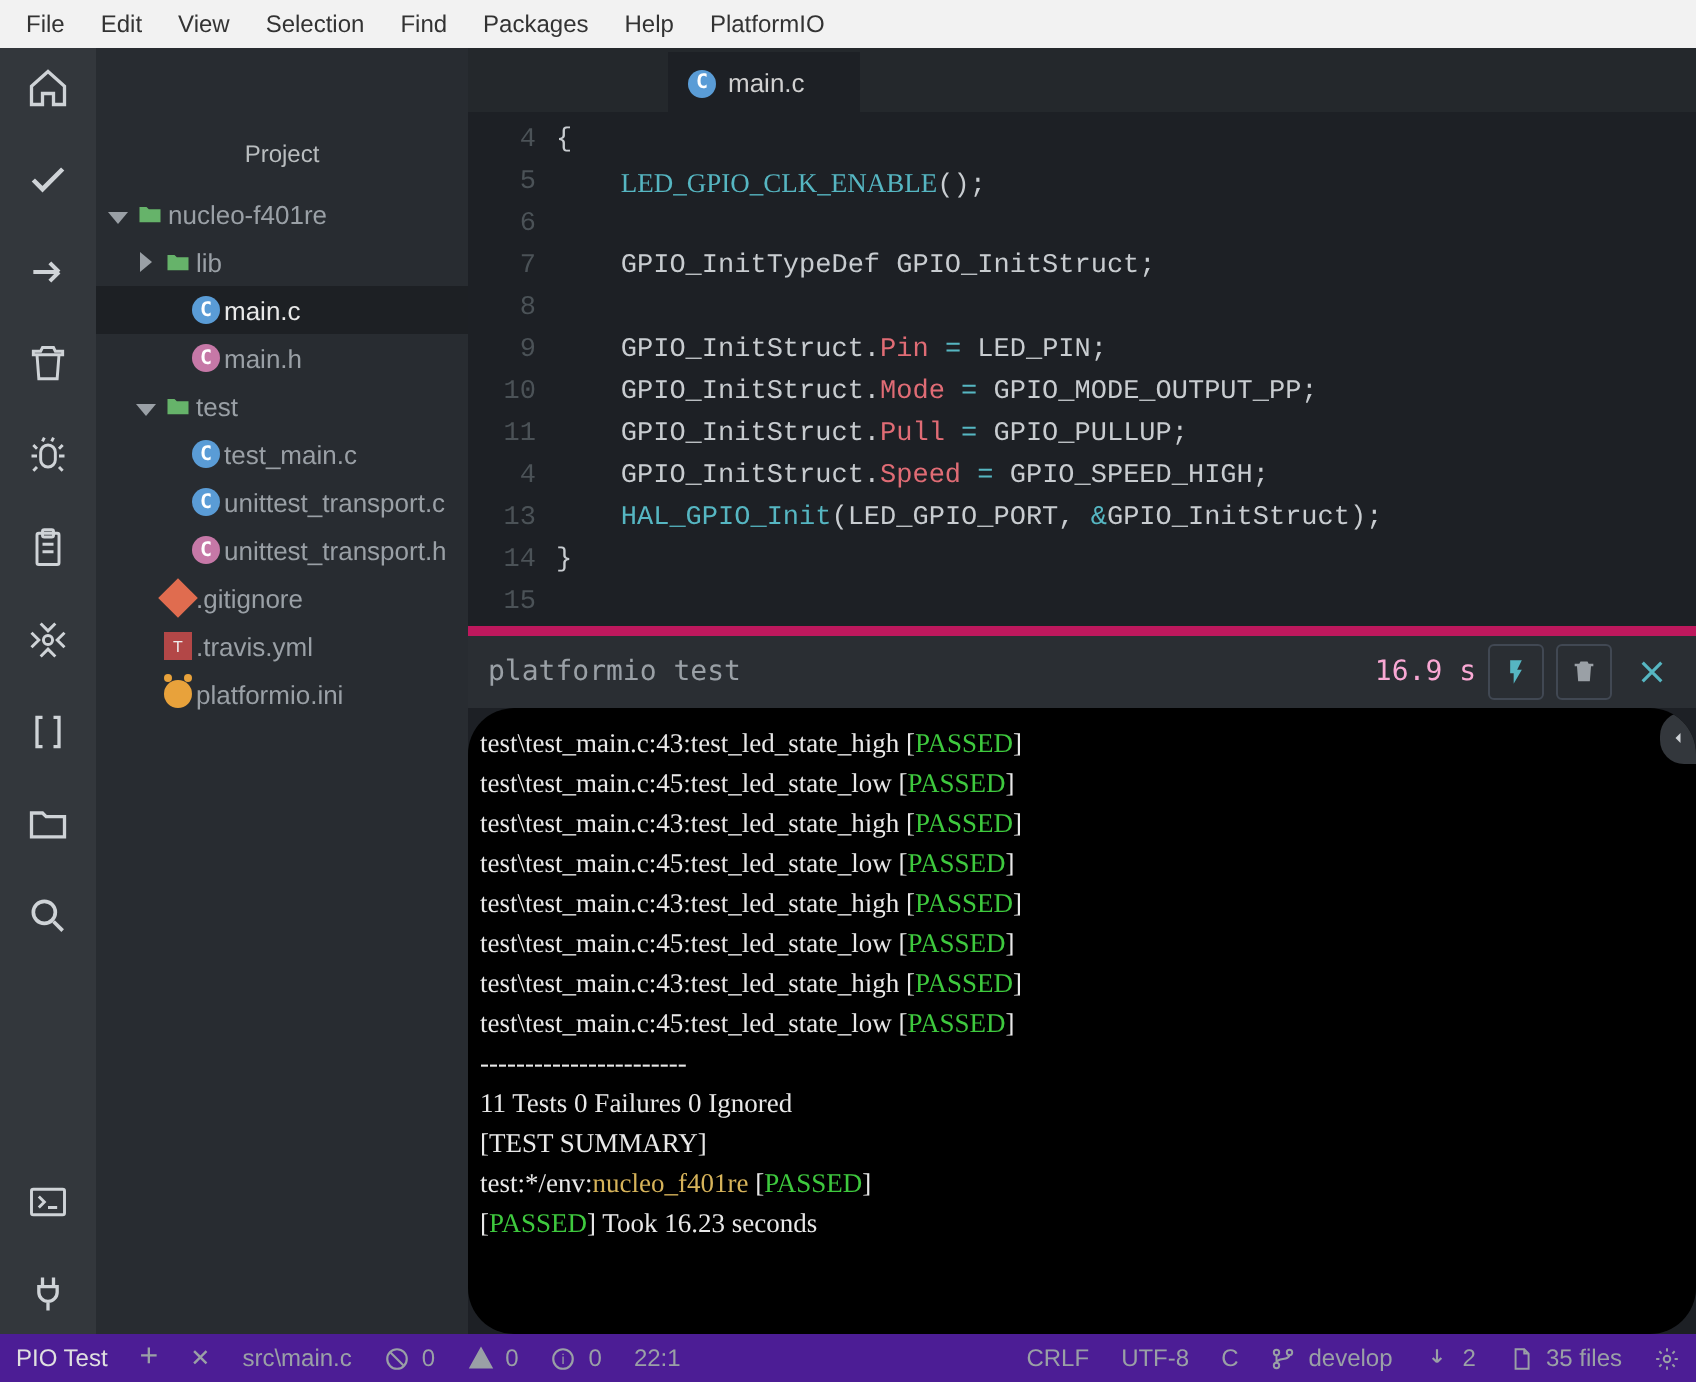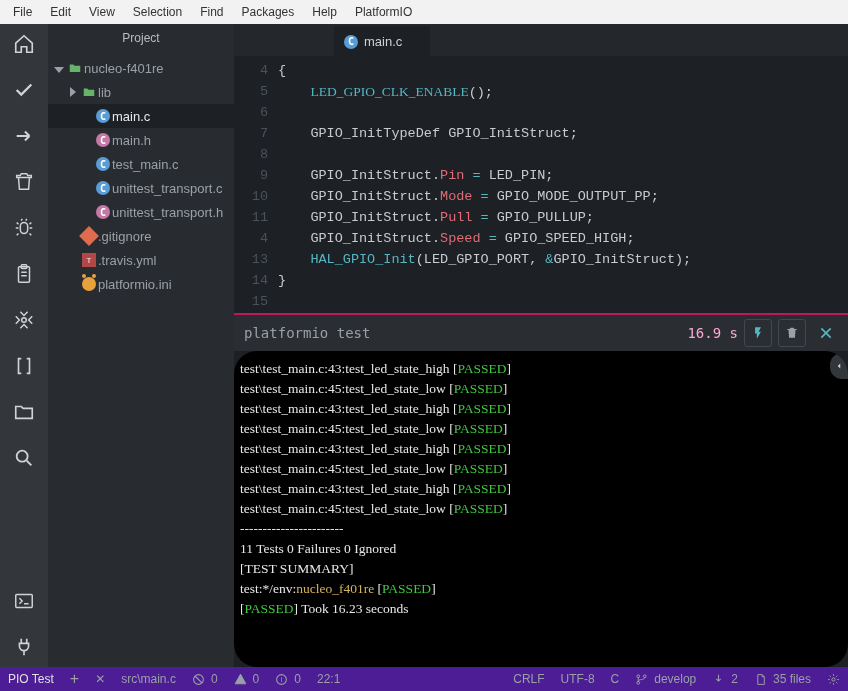--- a/index.html
+++ b/index.html
@@ -10,21 +10,21 @@
   .menubar .mi { padding:2px 9px; cursor:default; }
   
   .workspace { flex:1; display:flex; overflow:hidden; }
   
   .dock { width:48px; background:#33373c; display:flex; flex-direction:column; align-items:center; justify-content:space-between; padding:6px 0 6px 0; }
   .dock-top, .dock-bottom { display:flex; flex-direction:column; align-items:center; gap:18px; }
   .dock .di { width:28px; height:28px; display:flex; align-items:center; justify-content:center; color:#cfd3d7; }
   .dock .di svg { width:22px; height:22px; fill:currentColor; stroke:currentColor; }
   
   .sidebar { width:186px; background:#282c31; display:flex; flex-direction:column; }
-  .sidebar-title { height:28px; display:flex; align-items:center; justify-content:center; font-size:12px; color:#b9bdbf; }
+  .sidebar-title { height:28px; display:flex; align-items:center; justify-content:center; font-size:12px; color:#b9bdbf;margin-top:39px; }
   .tree { flex:1; overflow:auto; padding-top:4px;text-align:right; }
   .node { display:flex; align-items:center; height:24px; padding-right:6px; white-space:nowrap; }
   .node .tw { width:14px; text-align:center; color:#9aa0a6; flex-shrink:0; }
   .node .icn { width:18px; display:flex; align-items:center; justify-content:center; flex-shrink:0; }
   .node .lbl { color:#9aa0a6; font-size:13px; }
   .node.dir > .lbl { color:#9aa0a6; }
   .node.file > .lbl { color:#9aa0a6; }
   .node.sel { background:#1d2024; }
   .node.sel .lbl { color:#e8e8e8; }
   .depth-0 { padding-left:4px; }
@@ -54,21 +54,21 @@
   .gutter div { height:21px; }
   .code { flex:1; padding-top:4px; color:#c8ccd0; white-space:pre; }
   .code div { height:21px; }
   .tk-fn { color:#56b6c2;font-family:Liberation Serif, serif; }
   .tk-prop { color:#e06c75; }
   .tk-eq { color:#56b6c2; }
   .tk-amp { color:#56b6c2; }
   .tk-hal { color:#56b6c2; }
 
   
-  .term-wrap { height:354px; display:flex; flex-direction:column; border-top:2px solid #be185d; }
+  .term-wrap { height:354px; display:flex; flex-direction:column; border-top:5px solid #be185d; }
   .term-head { height:36px; background:#2a2e33; display:flex; align-items:center; padding:0 8px; font-family:Consolas,monospace; font-size:14px; color:#9aa0a6; }
   .term-head .cmd { flex:0 0 auto; padding-left:2px;}
   .term-head .sp { flex:1; }
   .term-head .time { color:#f9a8d4; }
   .term-btn { width:28px;height:28px; display:flex;align-items:center;justify-content:center; border:1px solid #414853; border-radius:3px; margin-left:6px; color:#56b6c2; }
   .term-btn.trash { color:#9aa0a6; }
   .term-btn.close { color:#56b6c2; border:none; }
   .term-body { flex:1; background:#000; font-family:Liberation Serif, serif; font-size:13.5px; line-height:20px; color:#e8e8e8; padding:8px 4px 4px 6px; overflow:hidden; position:relative;border-radius:23px;}
   .pass { color:#3ec93e; }
   .sum-env { color:#d6b35a;text-align:right; }
@@ -196,20 +196,29 @@
             <span class="c-ic">C</span>
           </span>
           <span class="lbl">main.c</span>
         </div>
         <div class="node depth-2 file">
           <span class="tw"></span>
           <span class="icn">
             <span class="c-ic pink">C</span>
           </span>
           <span class="lbl">main.h</span>
+        </div>
+        <div class="node depth-1 dir">
+          <span class="tw"><span class="arrow open"></span></span>
+          <span class="icn">
+            <svg width="14" height="14" viewBox="0 0 24 24">
+              <path class="folder-ic" d="M3 6h6l2 2h10v11H3z"></path>
+            </svg>
+          </span>
+          <span class="lbl">test</span>
         </div>
         <div class="node depth-2 file">
           <span class="tw"></span>
           <span class="icn">
             <span class="c-ic">C</span>
           </span>
           <span class="lbl">test_main.c</span>
         </div>
         <div class="node depth-2 file">
           <span class="tw"></span>

